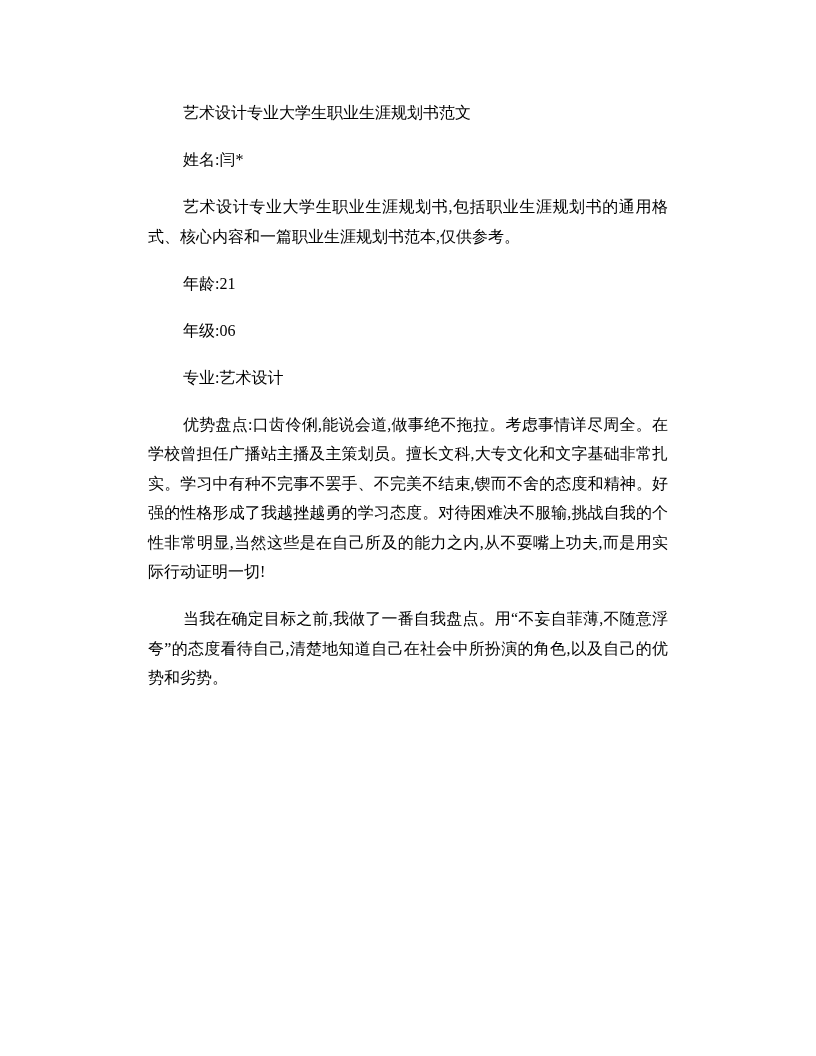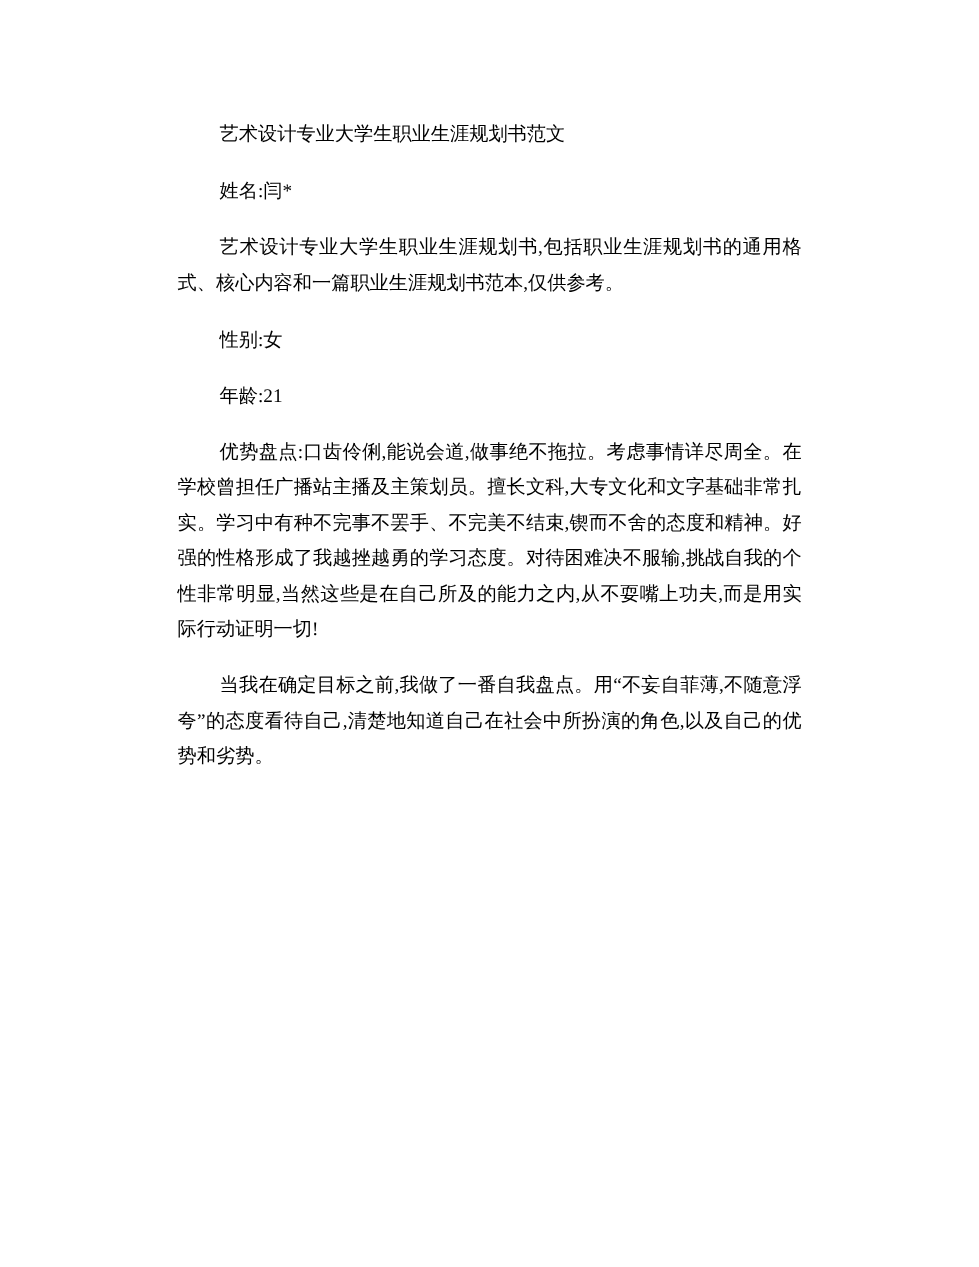--- a/index.html
+++ b/index.html
@@ -29,17 +29,18 @@
     word-break: break-all;
   }
 </style>
 </head>
 <body>
 
 <div class="doc-page">
   <p>艺术设计专业大学生职业生涯规划书范文</p>
   <p>姓名:闫*</p>
   <p>艺术设计专业大学生职业生涯规划书,包括职业生涯规划书的通用格式、核心内容和一篇职业生涯规划书范本,仅供参考。</p>
-  <p>性别:女</p>
   <p>年龄:21</p>
+  <p>年级:06</p>
+  <p>专业:艺术设计</p>
   <p>优势盘点:口齿伶俐,能说会道,做事绝不拖拉。考虑事情详尽周全。在学校曾担任广播站主播及主策划员。擅长文科,大专文化和文字基础非常扎实。学习中有种不完事不罢手、不完美不结束,锲而不舍的态度和精神。好强的性格形成了我越挫越勇的学习态度。对待困难决不服输,挑战自我的个性非常明显,当然这些是在自己所及的能力之内,从不耍嘴上功夫,而是用实际行动证明一切!</p>
   <p>当我在确定目标之前,我做了一番自我盘点。用“不妄自菲薄,不随意浮夸”的态度看待自己,清楚地知道自己在社会中所扮演的角色,以及自己的优势和劣势。</p>
 </div>
 
 </body></html>

